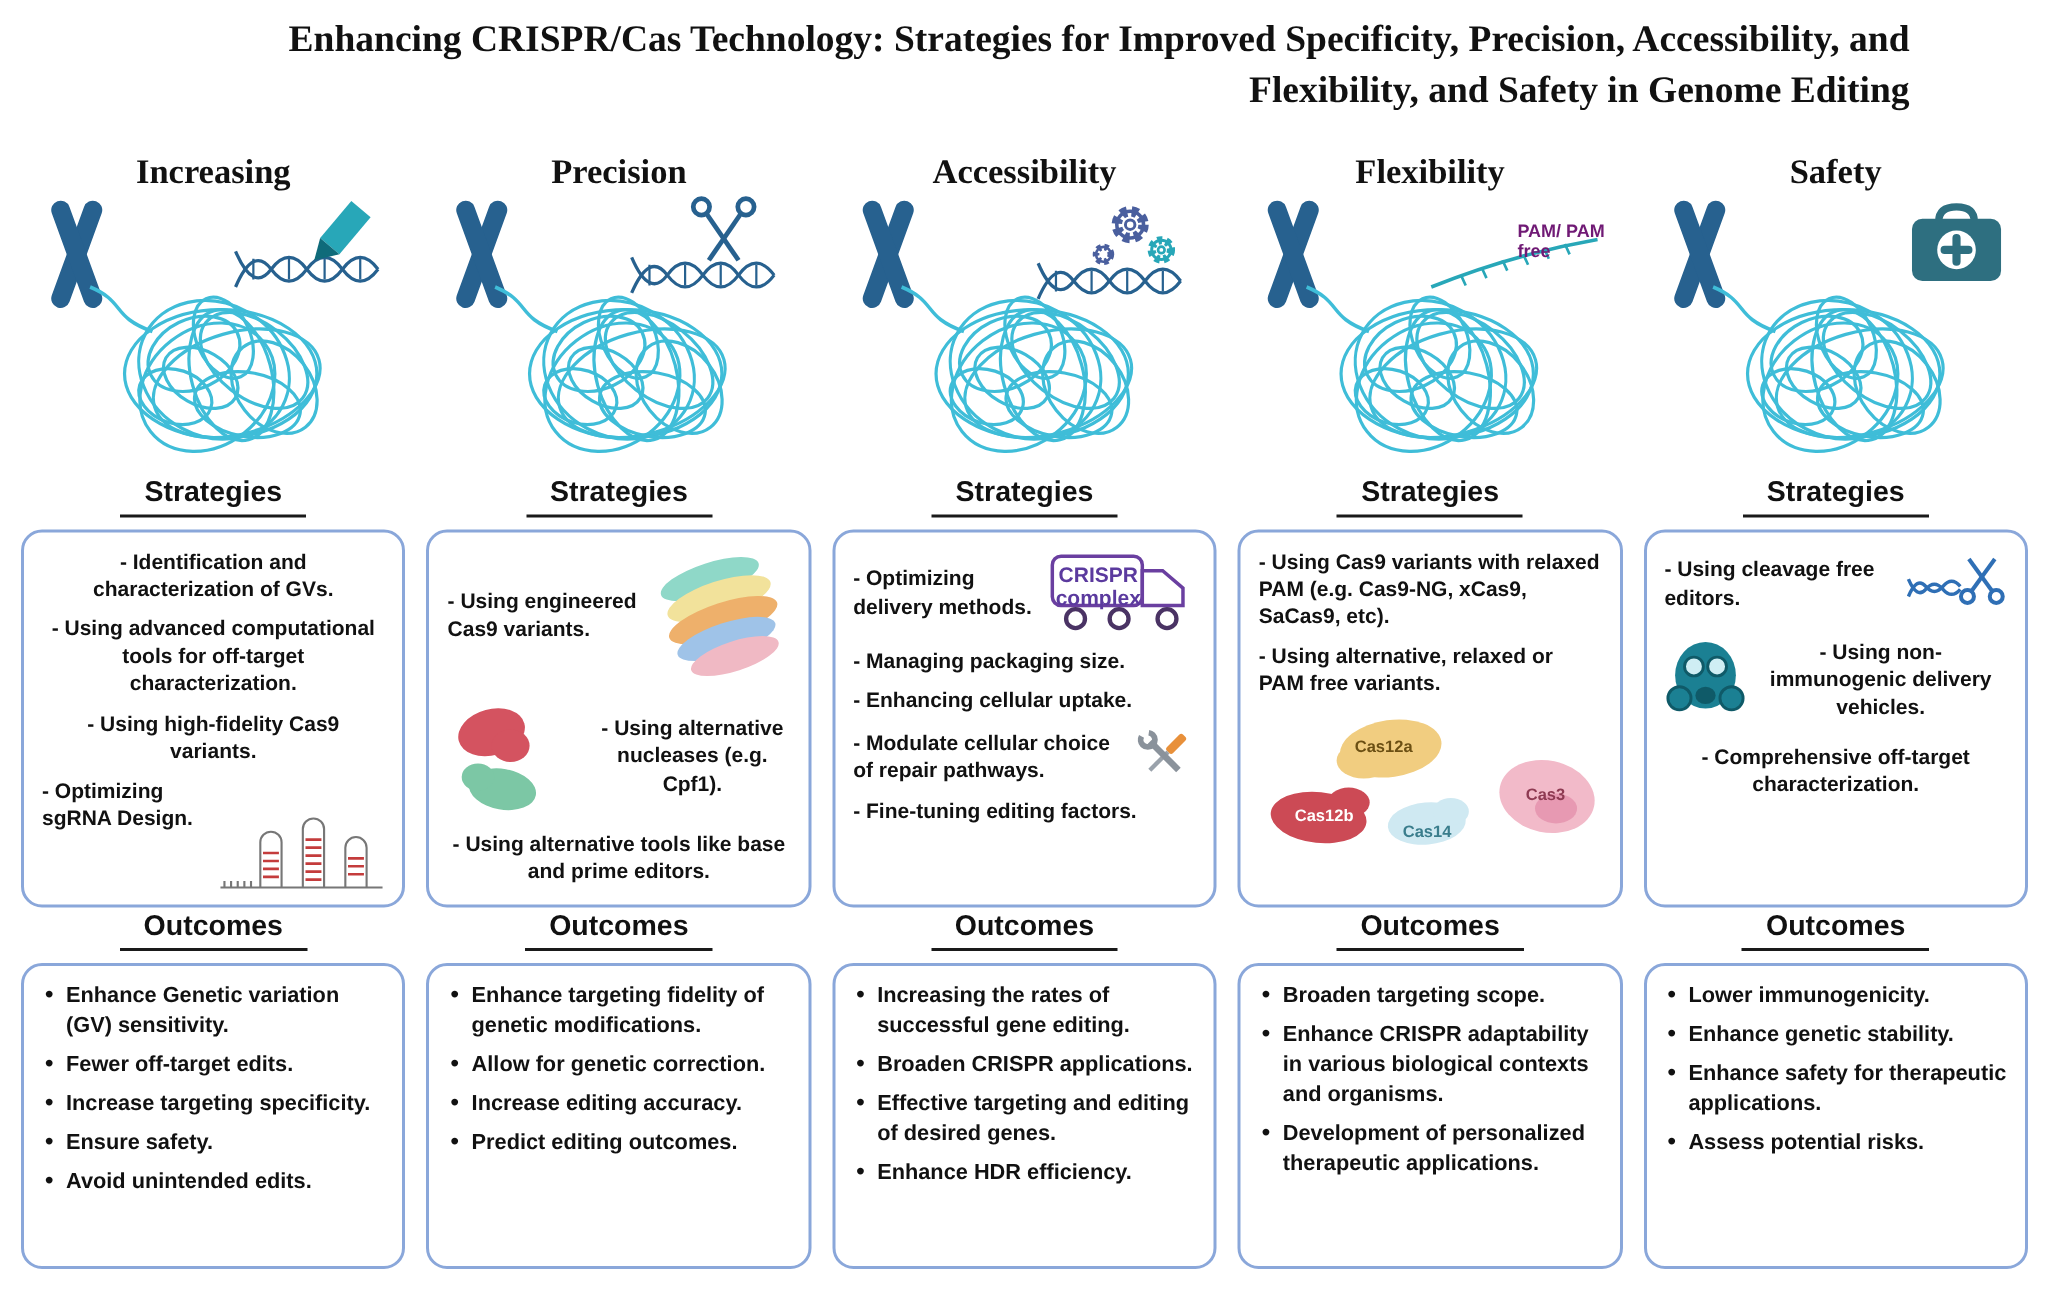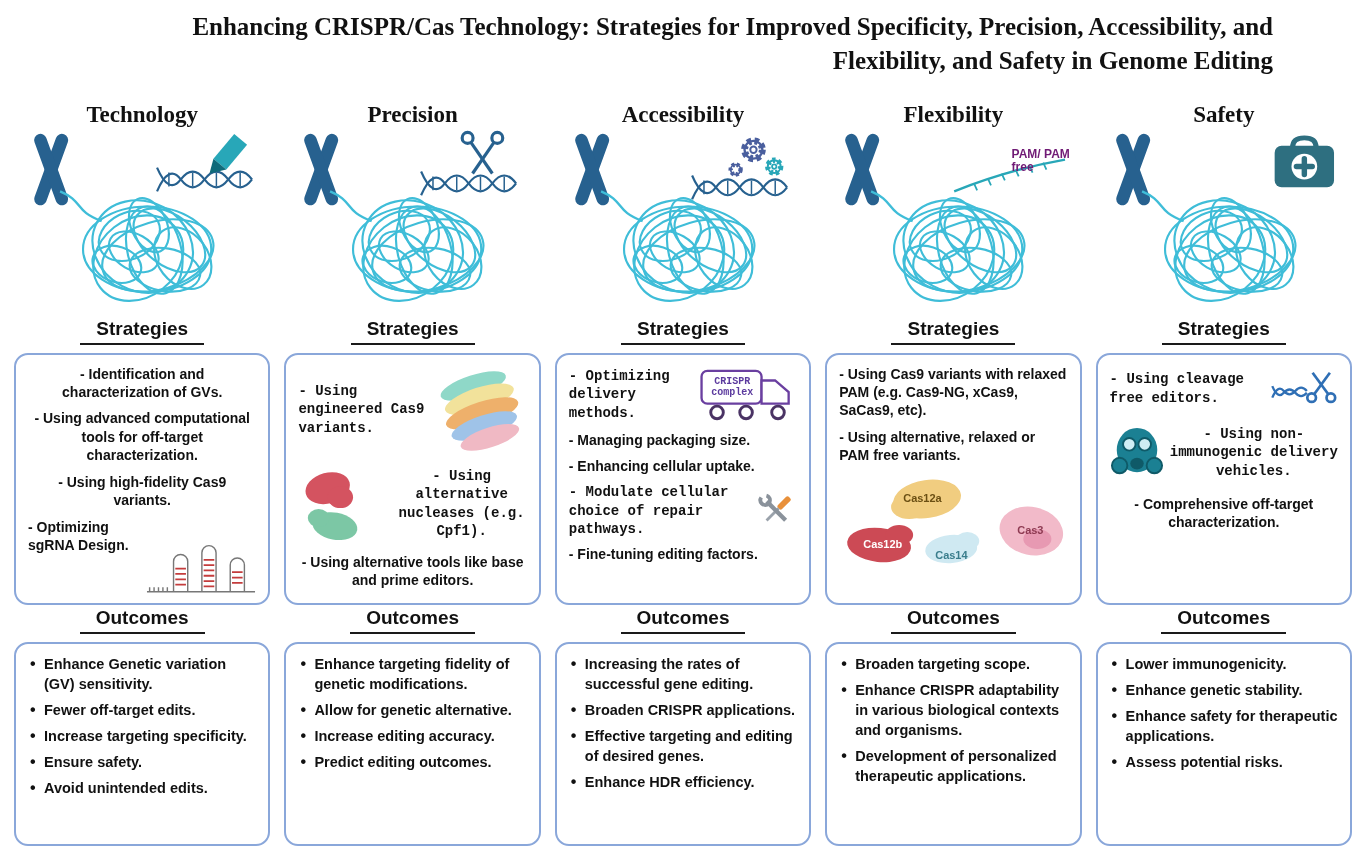--- a/index.html
+++ b/index.html
@@ -14,32 +14,32 @@
   .illus-svg { width:100%; height:188px; display:block; }
   .thread { fill:none; stroke:#3fbdd8; stroke-width:2.4; }
   .section-head { font-weight:700; font-size:19px; border-bottom:2.5px solid #1a1a1a;
     padding:0 16px 3px; margin:2px 0 8px; }
   .box { width:100%; background:#fff; border:2px solid #8aa7da; border-radius:14px;
     padding:10px 12px; font-weight:700; font-size:14px; line-height:1.32; }
   .box.strategies { height:252px; position:relative; }
   .box.outcomes { height:204px; }
   .s-item { margin-bottom:8px; }
   .center { text-align:center; }
-  .row { display:flex; align-items:center; gap:6px; margin-bottom:6px;font-family:Liberation Mono, monospace; }
+  .row { display:flex; align-items:center; gap:6px; margin-bottom:6px; }
   .row .s-item { margin-bottom:0; flex:1; }
   .box.outcomes ul { list-style:none; }
   .box.outcomes li { position:relative; padding-left:16px; margin-bottom:6px;
     font-size:14.5px; line-height:1.38; }
   .box.outcomes li::before { content:"•"; position:absolute; left:2px; top:-1px; font-size:16px; }
   .sgrna { position:absolute; right:8px; bottom:6px; }
   .s-col1 .half { margin-right:98px; }
   .truck { position:relative; width:98px; height:60px; flex-shrink:0; }
   .truck svg { width:98px; height:60px; display:block; }
   .truck-label { position:absolute; left:4px; top:11px; width:58px; text-align:center;
-    font-size:10px; line-height:1.12; color:#5b3a9e; font-weight:700; }
+    font-size:14px; line-height:1.12; color:#5b3a9e; font-weight:700; }
   .cas-cluster { position:relative; width:100%; height:104px; margin-top:4px; }
   .cas-cluster svg { position:absolute; inset:0; width:100%; height:104px; }
   .cas-label { position:absolute; font-size:11px; font-weight:700; }
   .cas-l0 { left:64px; top:18px; color:#6b4f13; }
   .cas-l1 { left:24px; top:64px; color:#ffffff; }
   .cas-l2 { left:96px; top:75px; color:#3a7d8c; }
   .cas-l3 { left:178px; top:50px; color:#8e3a52; }
   .pam-label { position:absolute; top:20px; right:4px; width:66px; color:#701a75;
     font-size:12px; font-weight:700; line-height:1.15; }
   .icon-svg { flex-shrink:0; display:block; }
@@ -79,21 +79,21 @@
       </g>
     </symbol>
   </defs>
 </svg>
 
 <h1 class="title">Enhancing CRISPR/Cas Technology: Strategies for Improved Specificity, Precision, Accessibility, and Flexibility, and Safety in Genome Editing</h1>
 
 <div class="columns">
 
   <section class="col">
-    <h2 class="col-name">Technology</h2>
+    <h2 class="col-name">Increasing</h2>
     <div class="illus">
       <svg class="illus-svg" viewBox="0 0 250 190">
         <use href="#chromo" x="4" y="2" width="58" height="80"></use>
         <path class="thread" d="M42 64 C 66 74, 56 84, 84 94"></path>
         <use href="#tangle" x="30" y="46" width="200" height="144"></use>
         <use href="#helix" x="138" y="34" width="100" height="36"></use>
         <g>
           <polygon points="218,6 231,17 210,42 197,31" fill="#28a7b8"></polygon>
           <polygon points="197,31 210,42 193,46" fill="#0f6b7a"></polygon>
         </g>
@@ -174,21 +174,21 @@
           </g>
         </svg>
         <div class="s-item center">- Using alternative nucleases (e.g. Cpf1).</div>
       </div>
       <div class="s-item center">- Using alternative tools like base and prime editors.</div>
     </div>
     <div class="section-head">Outcomes</div>
     <div class="box outcomes">
       <ul>
         <li>Enhance targeting fidelity of genetic modifications.</li>
-        <li>Allow for genetic alternative.</li>
+        <li>Allow for genetic correction.</li>
         <li>Increase editing accuracy.</li>
         <li>Predict editing outcomes.</li>
       </ul>
     </div>
   </section>
 
   <section class="col">
     <h2 class="col-name">Accessibility</h2>
     <div class="illus">
       <svg class="illus-svg" viewBox="0 0 250 190">

